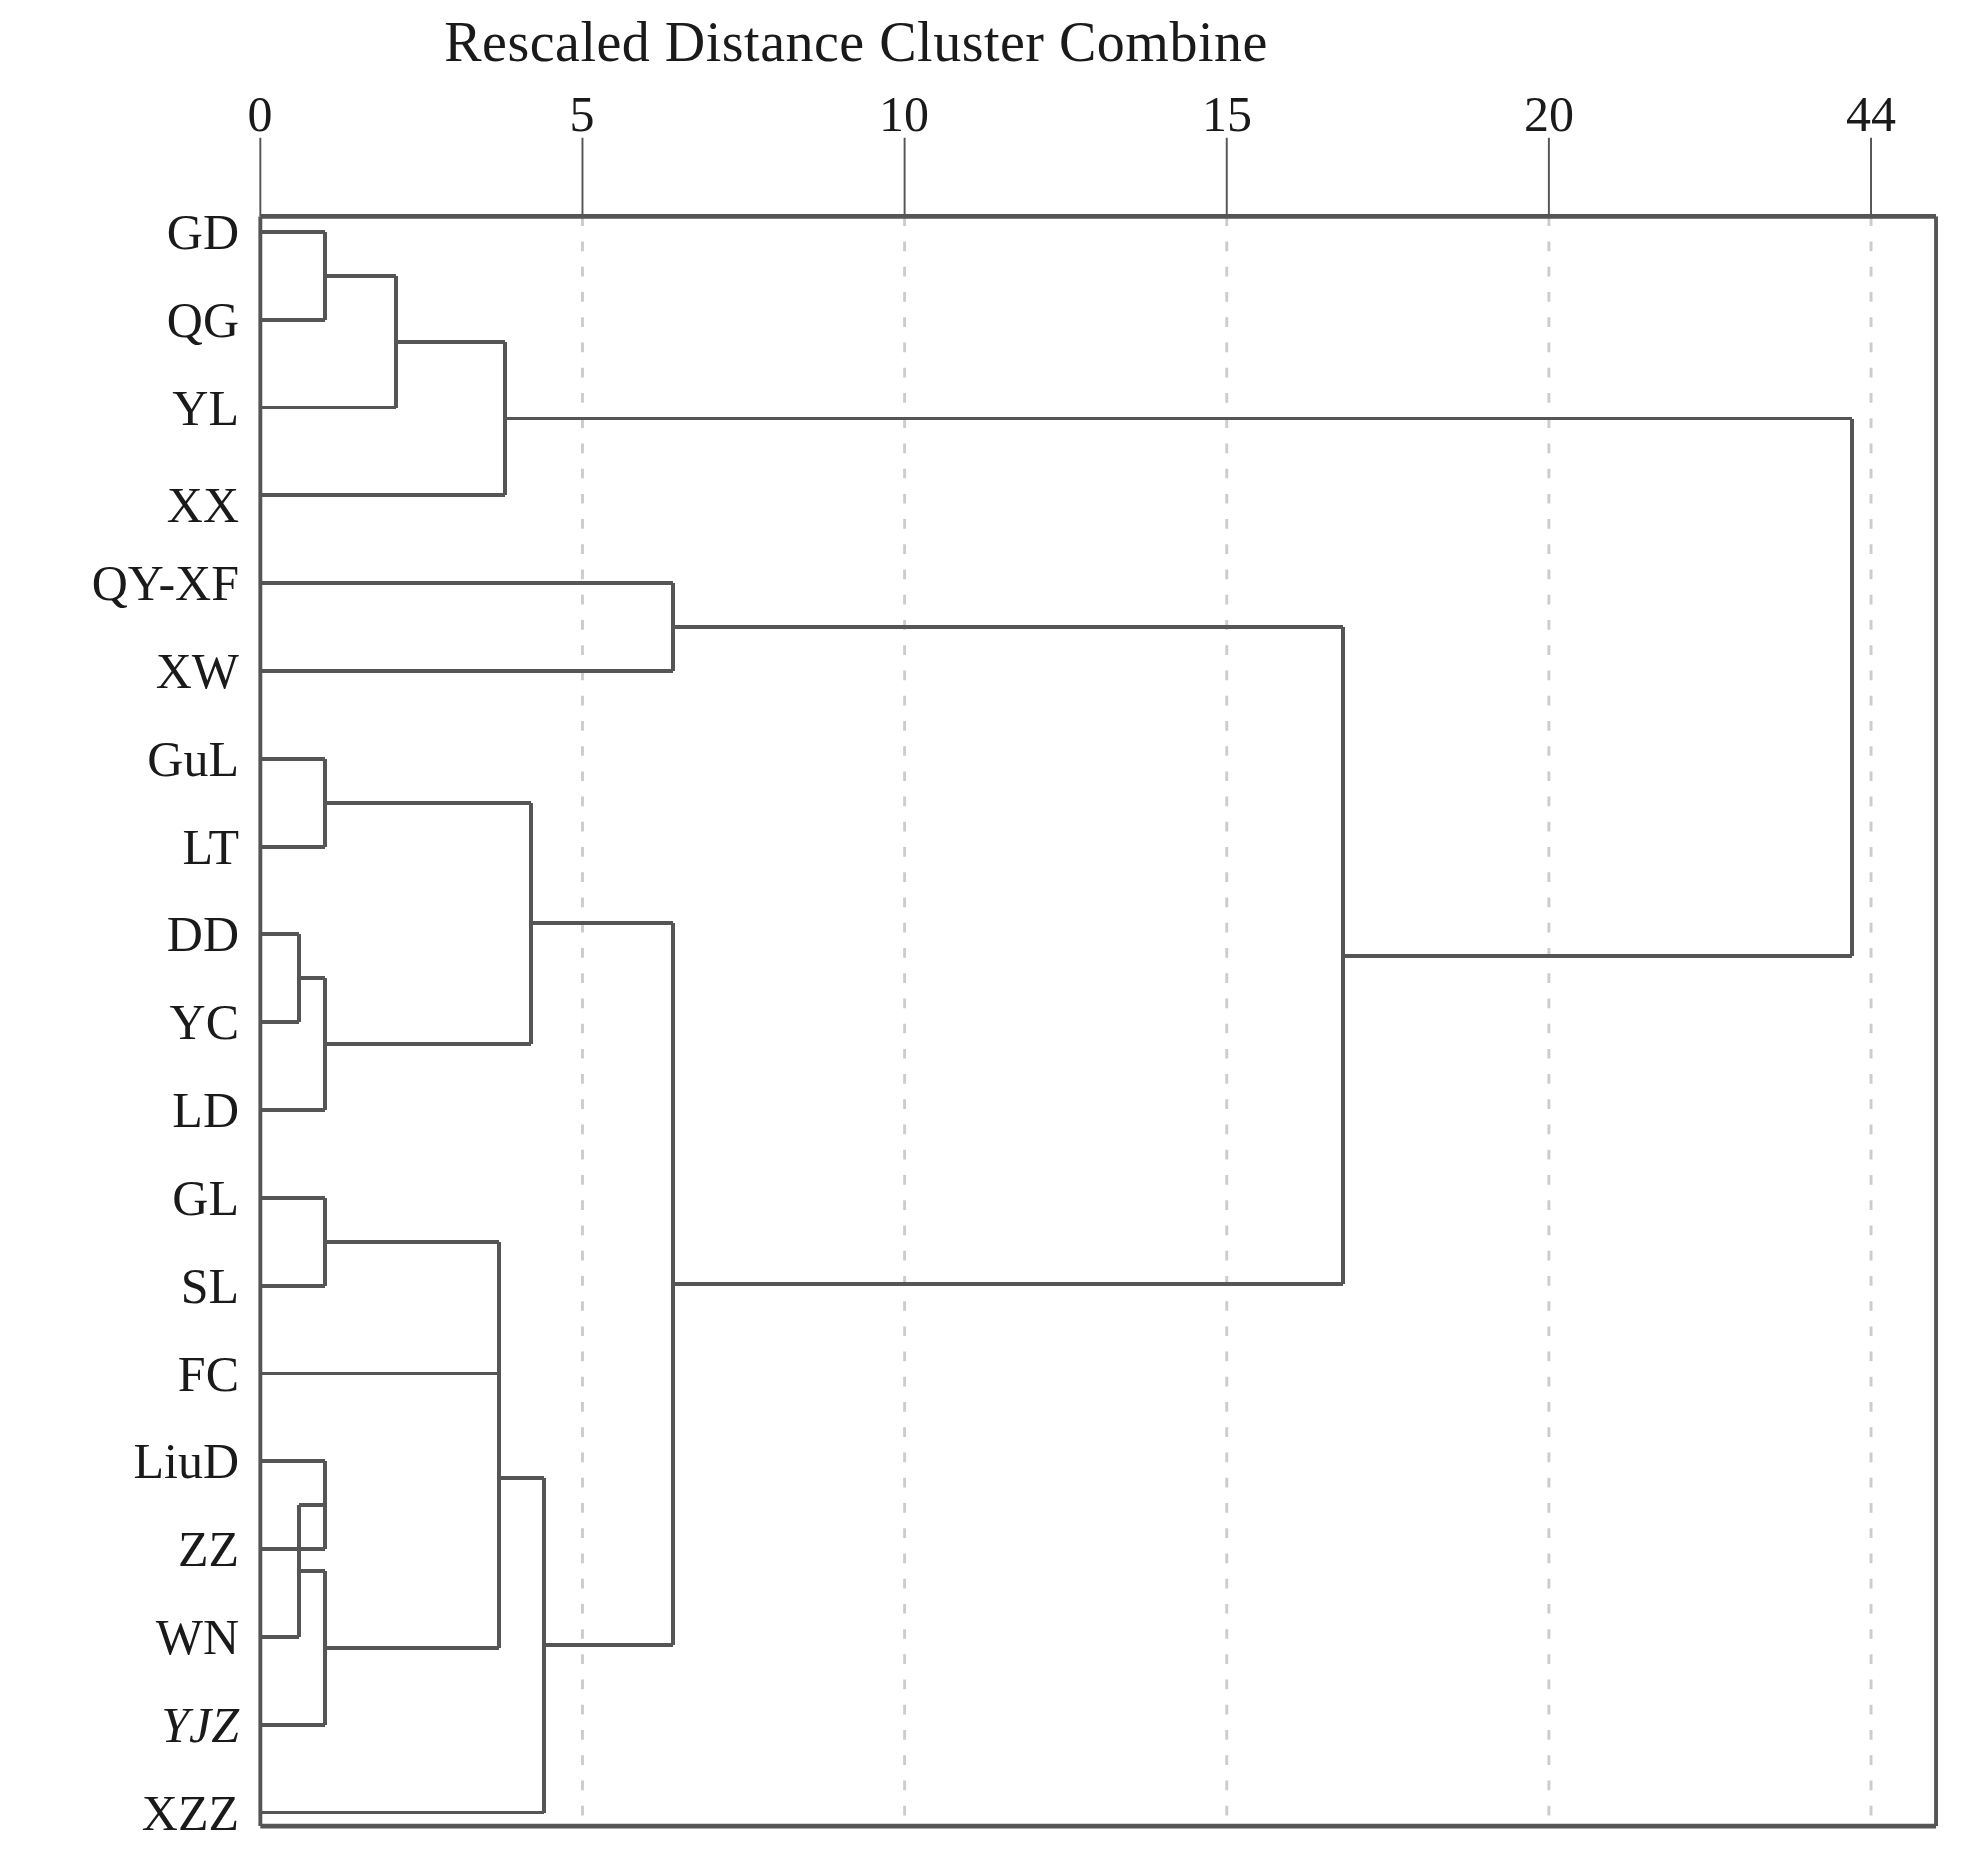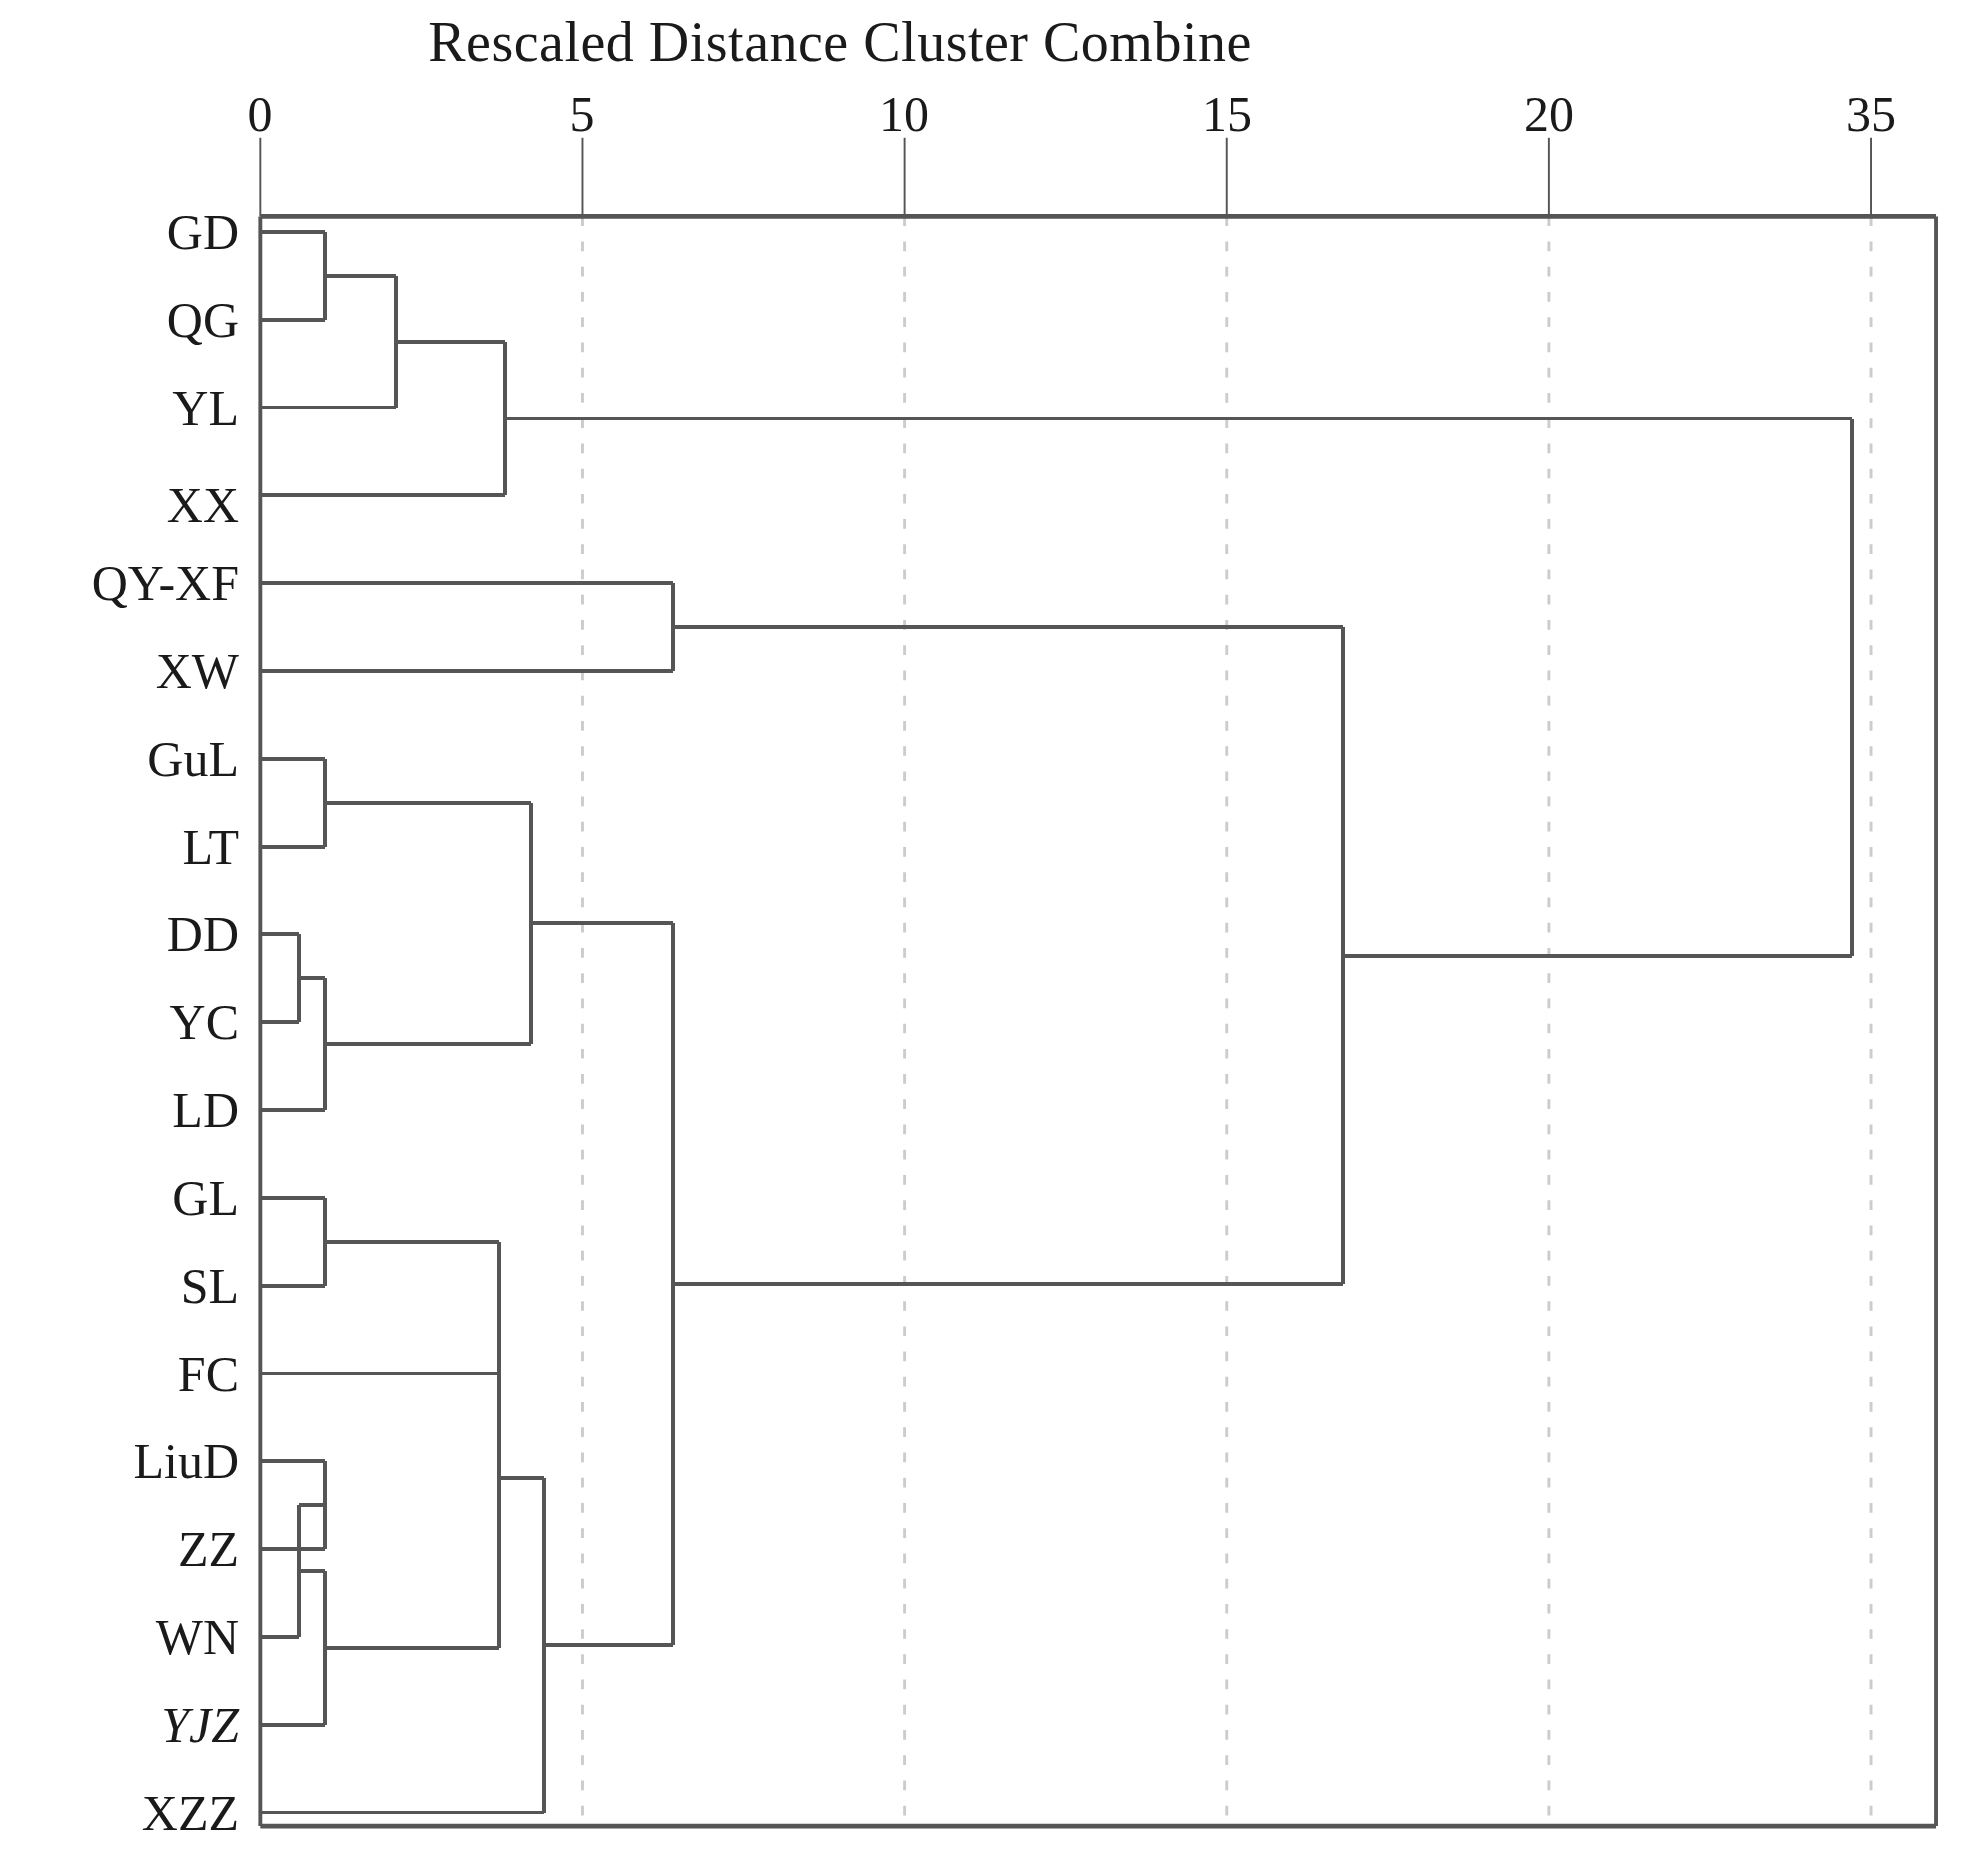--- a/index.html
+++ b/index.html
@@ -1,20 +1,20 @@
 <!DOCTYPE html>
 <html><head>
 <meta charset="utf-8">
 <style>
   html,body{margin:0;padding:0;background:#ffffff;}
   body{width:1980px;height:1862px;font-family:"Liberation Serif",serif;color:#1a1a1a;overflow:hidden;}
   #root{position:relative;width:1980px;height:1862px;}
   #title{
-    position:absolute;left:16px;top:9.7px;width:1648px;text-align:center;
-    font-size:56px;letter-spacing:0.5px;font-family:"Liberation Serif",serif;
+    position:absolute;left:0;top:9.7px;width:1648px;text-align:center;
+    font-size:56px;letter-spacing:0.5px;font-family:"Liberation Serif",serif;padding-left:32px;
   }
   .tick-label{
     position:absolute;font-size:50px;font-family:"Liberation Serif",serif;
     text-align:center;transform:translateX(-50%);
   }
   .leaf-label{
     position:absolute;font-size:50px;font-family:"Liberation Serif",serif;
     text-align:center;transform:translateY(-50%);white-space:nowrap;
   }
   svg{position:absolute;left:0;top:0;}
@@ -25,21 +25,21 @@
 <div id="root">
 
   <div id="title">Rescaled Distance Cluster Combine</div>
 
   <div id="tick-labels">
       <div class="tick-label" style="left: 260px; top: 85px;">0</div>
       <div class="tick-label" style="left: 582px; top: 85px;">5</div>
       <div class="tick-label" style="left: 904px; top: 85px;">10</div>
       <div class="tick-label" style="left: 1227px; top: 85px;">15</div>
       <div class="tick-label" style="left: 1549px; top: 85px;">20</div>
-      <div class="tick-label" style="left: 1871px; top: 85px;">35</div>
+      <div class="tick-label" style="left: 1871px; top: 85px;">44</div>
     </div>
   <div id="leaf-labels">
       <div class="leaf-label" style="right: 1741px; top: 232px;">GD</div>
       <div class="leaf-label" style="right: 1741px; top: 320px;">QG</div>
       <div class="leaf-label" style="right: 1741px; top: 408px;">YL</div>
       <div class="leaf-label" style="right: 1741px; top: 495px; margin-top: 10px;">XX</div>
       <div class="leaf-label" style="right: 1741px; top: 583px;">QY-XF</div>
       <div class="leaf-label" style="right: 1741px; top: 671px;">XW</div>
       <div class="leaf-label" style="right: 1741px; top: 759px;">GuL</div>
       <div class="leaf-label" style="right: 1741px; top: 847px;">LT</div>

